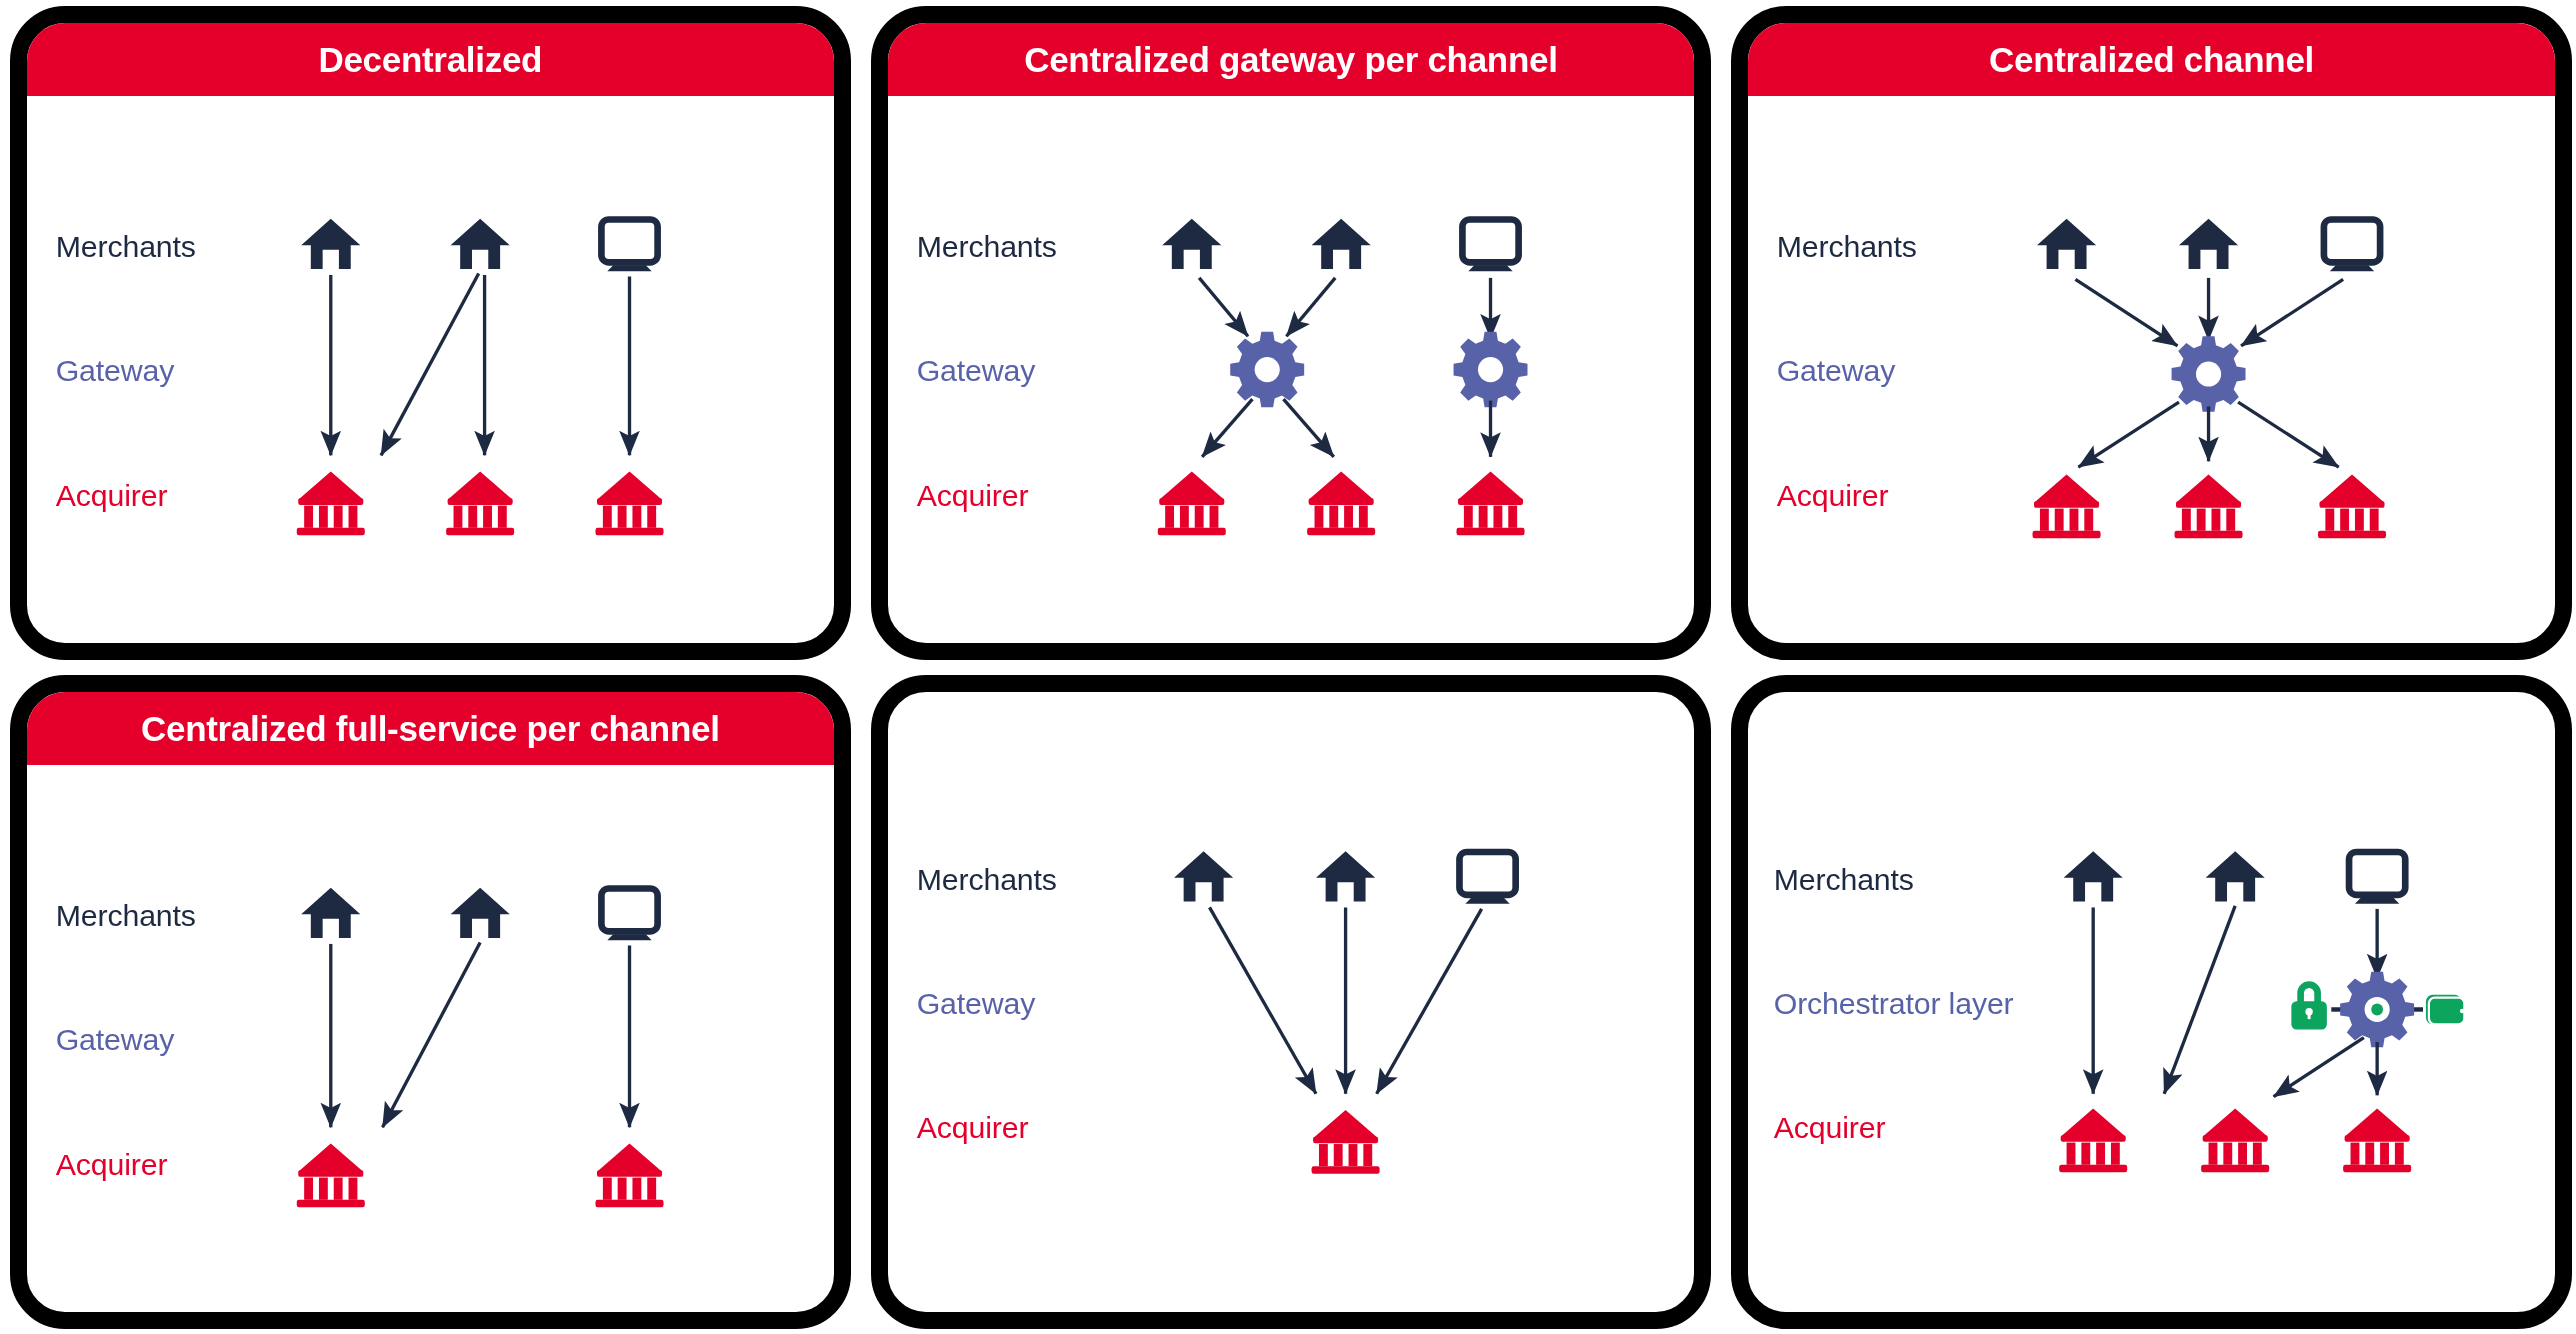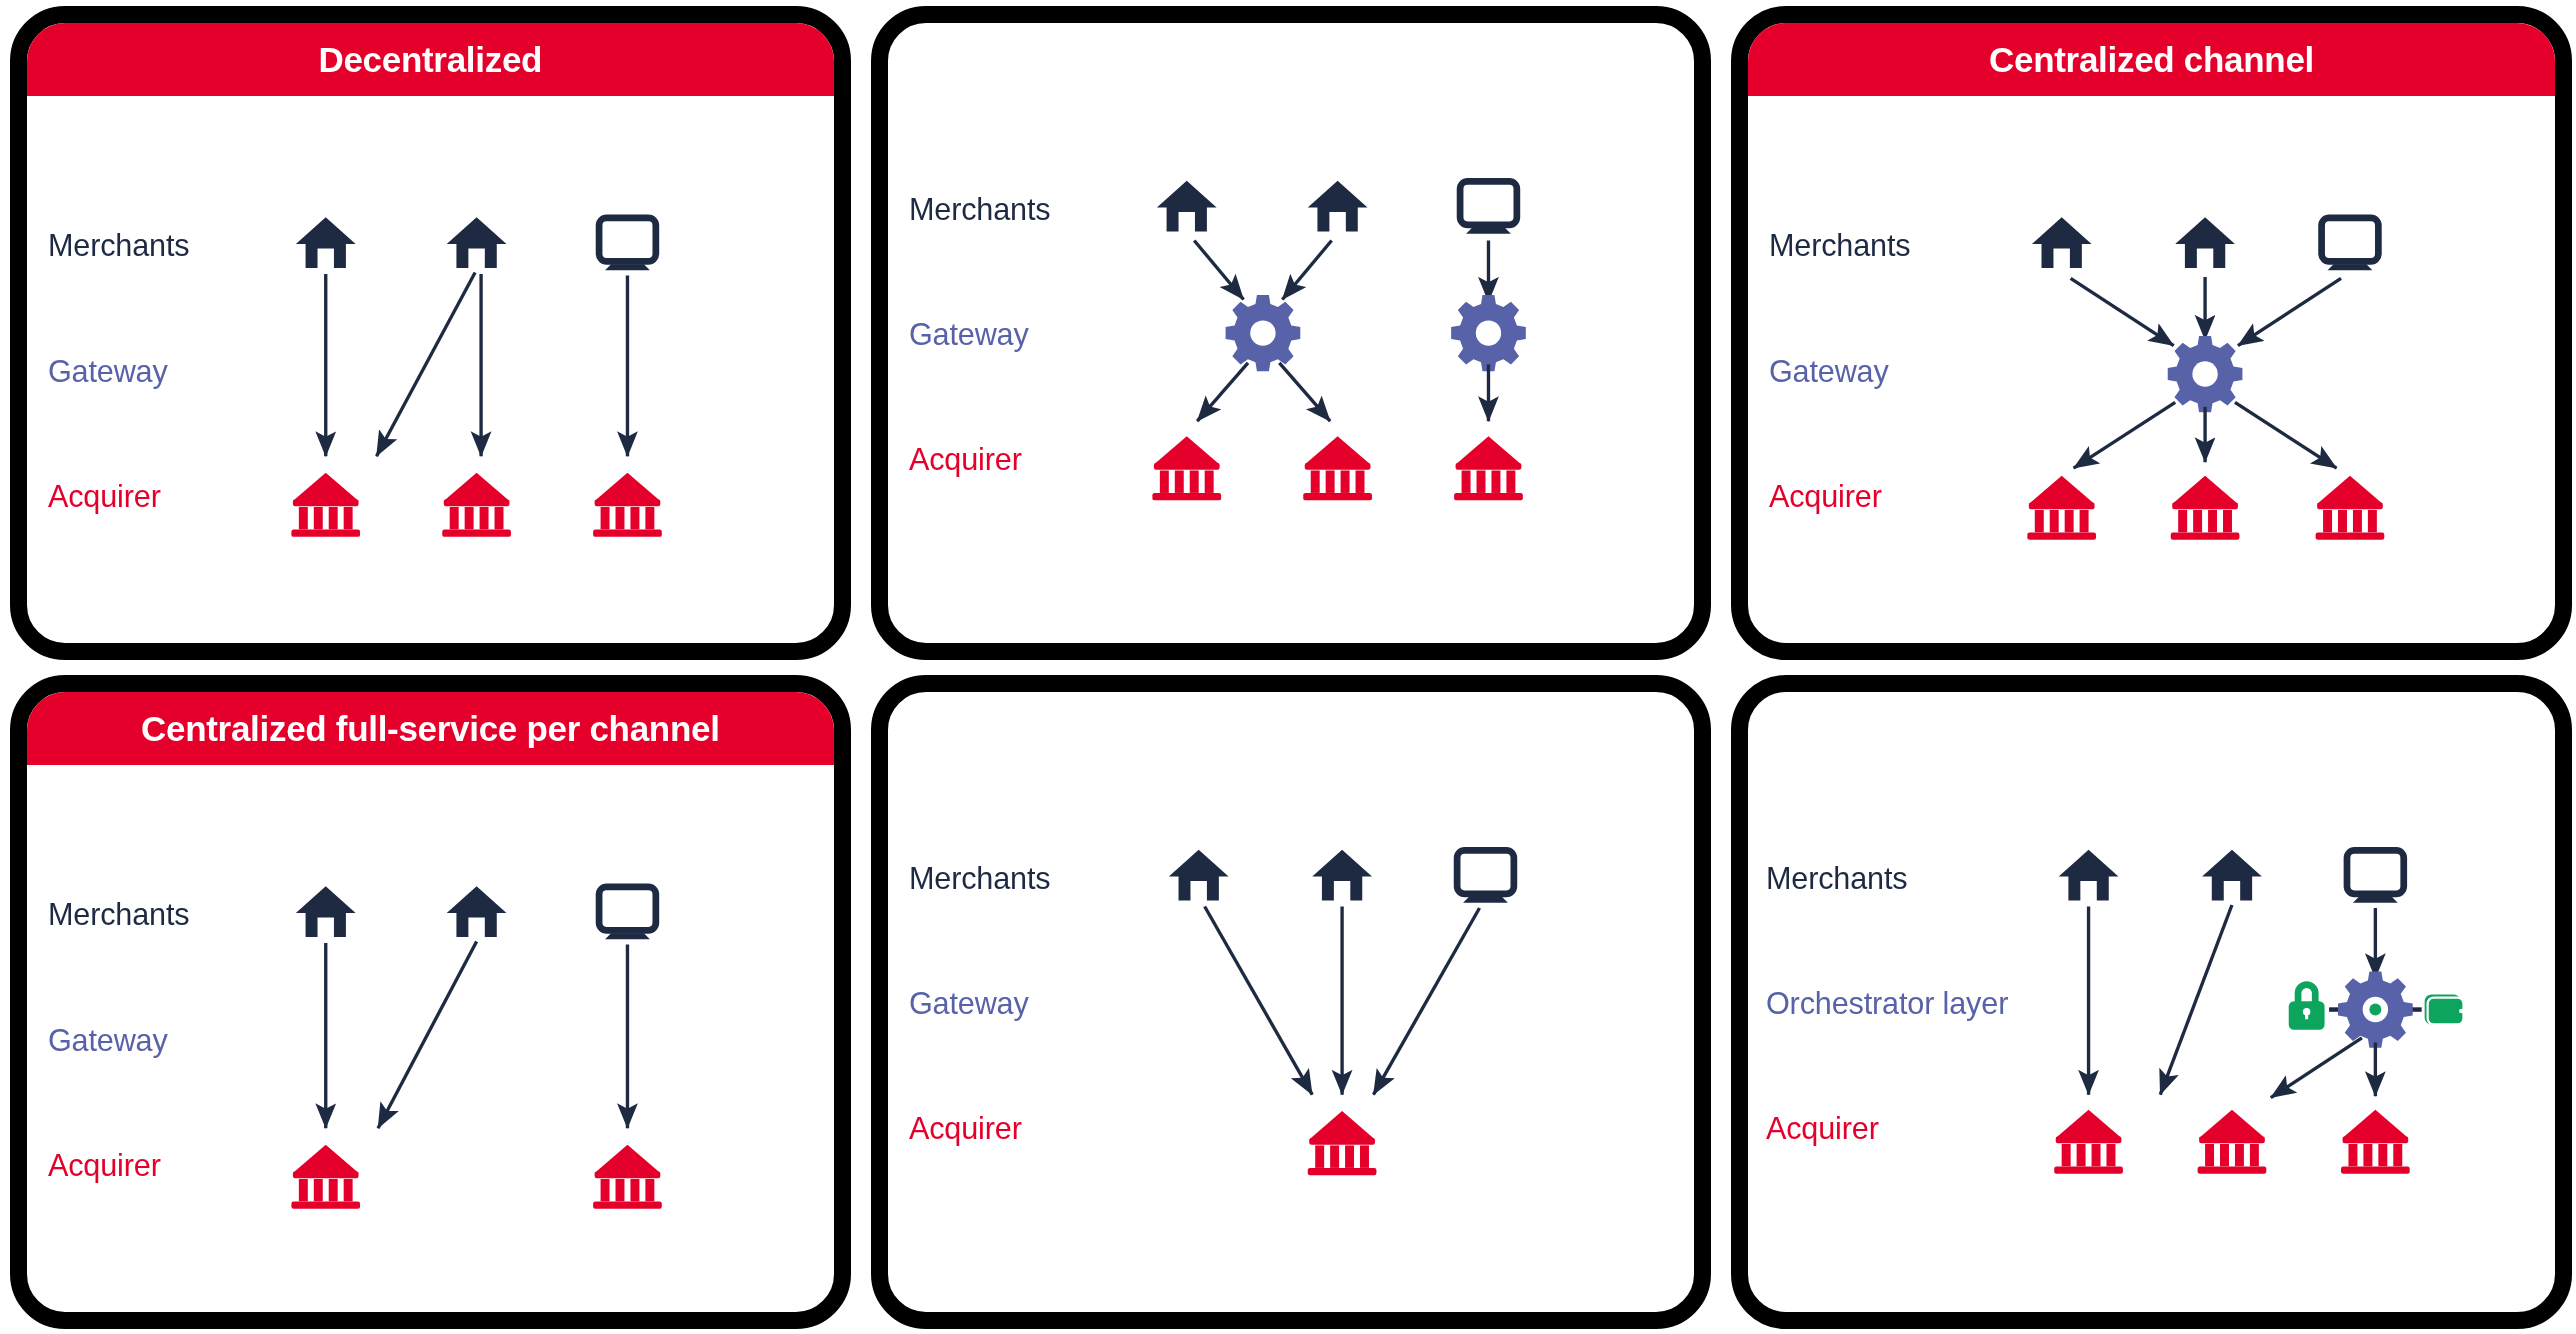--- a/index.html
+++ b/index.html
@@ -41,20 +41,21 @@
     color:#ffffff;
     font-size:35px;
     font-weight:bold;
     letter-spacing:-0.3px;
     white-space:nowrap;
     line-height:1;
   }
   .panel-body{
     flex:1 1 auto;
     position:relative;
+    padding-left:8px;
   }
   .svg-stage{display:block;width:100%;height:100%;}
   .row-label{
     font-size:41px;
     font-weight:400;
     letter-spacing:-0.2px;
   }
   .lbl-merchants{fill:#1D2A42;}
   .lbl-gateway{fill:#5862A8;}
   .lbl-acquirer{fill:#E4002B;}
@@ -119,20 +120,23 @@
             <use href="#bank1" x="602" y="452"></use>
           </g>
         <g>
             <use href="#bank1" x="804" y="452"></use>
           </g>
       </svg>
     </div>
   </div>
 
   <div class="panel">
+    <div class="panel-header">
+      <div class="panel-title">Centralized gateway per channel</div>
+    </div>
     <div class="panel-body">
       <svg class="svg-stage" viewBox="0 0 1080 560" preserveAspectRatio="xMidYMid meet">
         <defs>
           <marker id="ah2" markerWidth="9" markerHeight="9" refX="7.4" refY="3.1" orient="auto">
             <path d="M0,0 L7.6,3.1 L0,6.2 L1.6,3.1 Z" fill="#1D2A42"></path>
           </marker>
           <g id="store2">
             <path d="M0,-34 L40,2 L27,2 L27,34 L11,34 L11,8 L-11,8 L-11,34 L-27,34 L-27,2 L-40,2 Z" fill="#1D2A42"></path>
           </g>
           <g id="monitor2">

